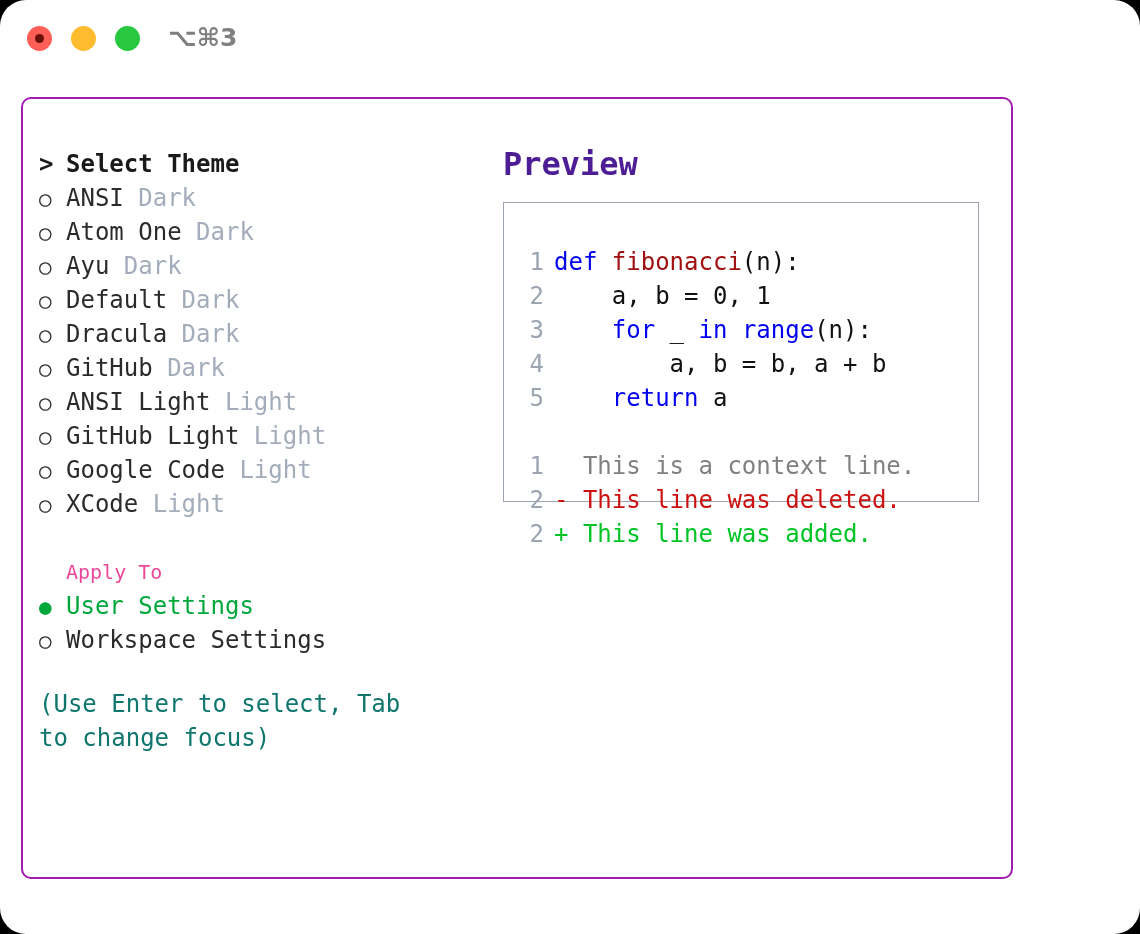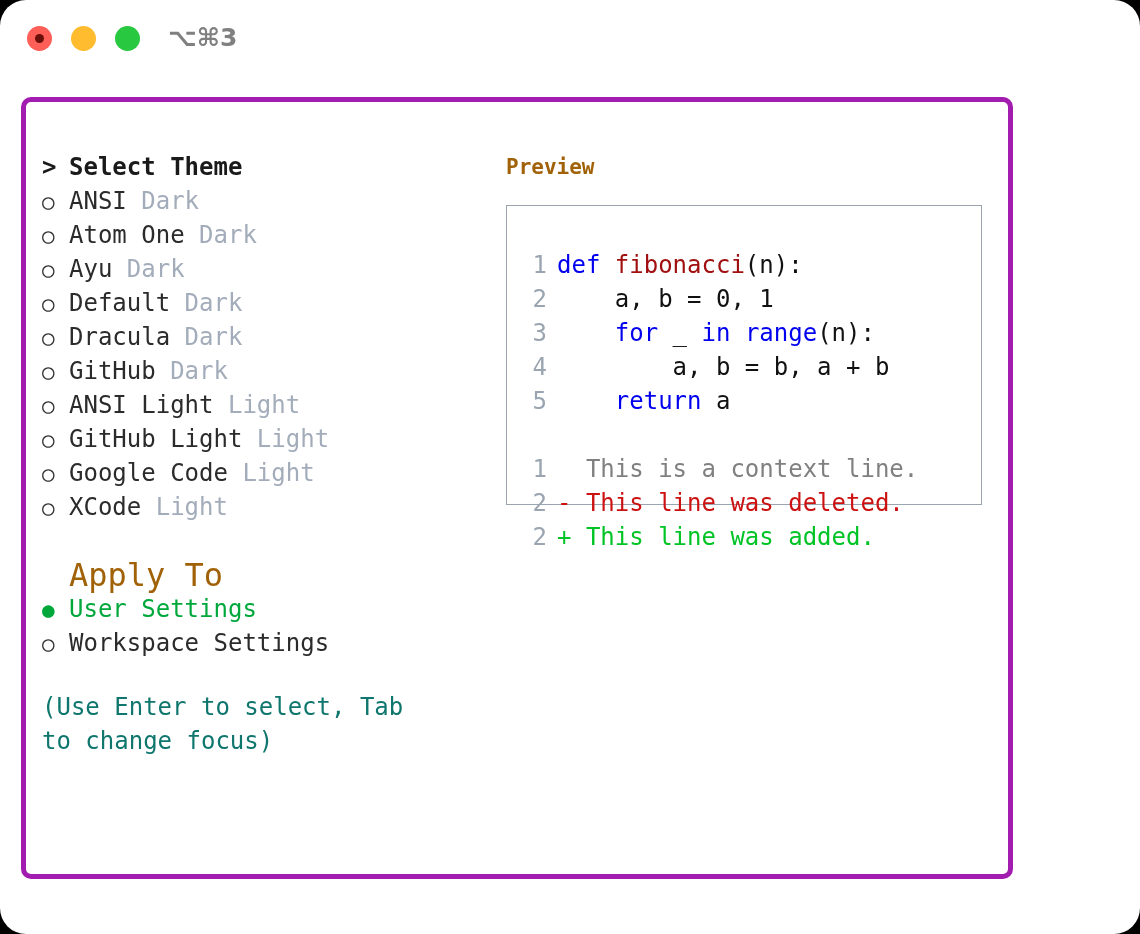--- a/index.html
+++ b/index.html
@@ -64,21 +64,21 @@
     color: #808080;
     letter-spacing: 0px;
     font-family: "DejaVu Sans", sans-serif;
   }
   
   .panel {
     position: absolute;
     left: 21px; top: 97px;
     width: 992px;
     height: 782px;
-    border: 5px solid #a21caf;
+    border: 2px solid #a21caf;
     border-radius: 10px;
     box-sizing: border-box;
     background: #ffffff;
   }
   .columns {
     position: absolute;
     left: 0; top: 0;
     width: 100%; height: 100%;
   }
   
@@ -109,44 +109,44 @@
     font-size: 24px;
     color: #1a1a1a;
     font-weight: bold;
   }
   .marker.selected { color: #00a83c; }
   .item-label { color: #2b2b2b; }
   .row.selected .item-label { color: #00a83c; }
   .tag { color: #a3acba; }
   .section-gap { height: 34px; }
   .apply-header {
-    font-size: 32px;
-    color: #a16207;
+    font-size: 20px;
+    color: #ec4899;
     height: 34px;
     line-height: 34px;
     padding-left: 27px;
   }
   .hint {
     margin-top: 30px;
     font-size: 24px;
     line-height: 34px;
     color: #0f766e;
     width: 400px;
   }
   
   .right-col {
     position: absolute;
     left: 480px;
     top: 48px;
     width: 500px;
   }
   .preview-title {
-    font-size: 21px;
-    font-weight: bold;
-    color: #a16207;
+    font-size: 32px;
+    font-weight: bold;
+    color: #4c1d95;
     line-height: 34px;
   }
   .preview-box {
     margin-top: 21px;
     width: 476px;
     height: 300px;
     border: 1px solid #9aa5b1;
     box-sizing: border-box;
     background: #ffffff;
     position: relative;

